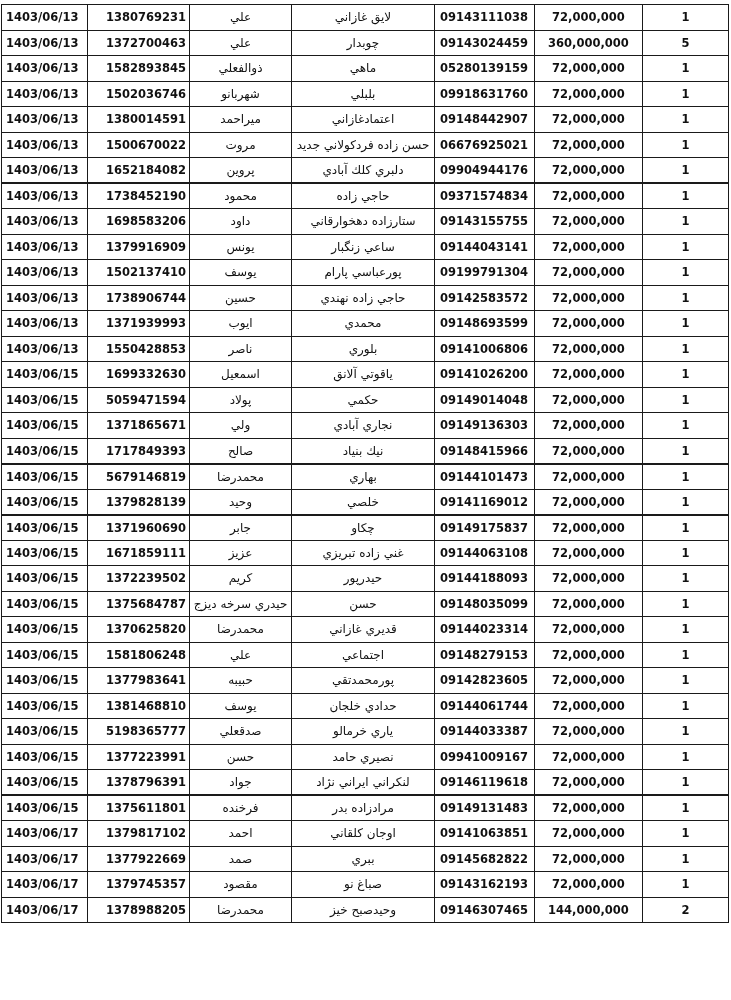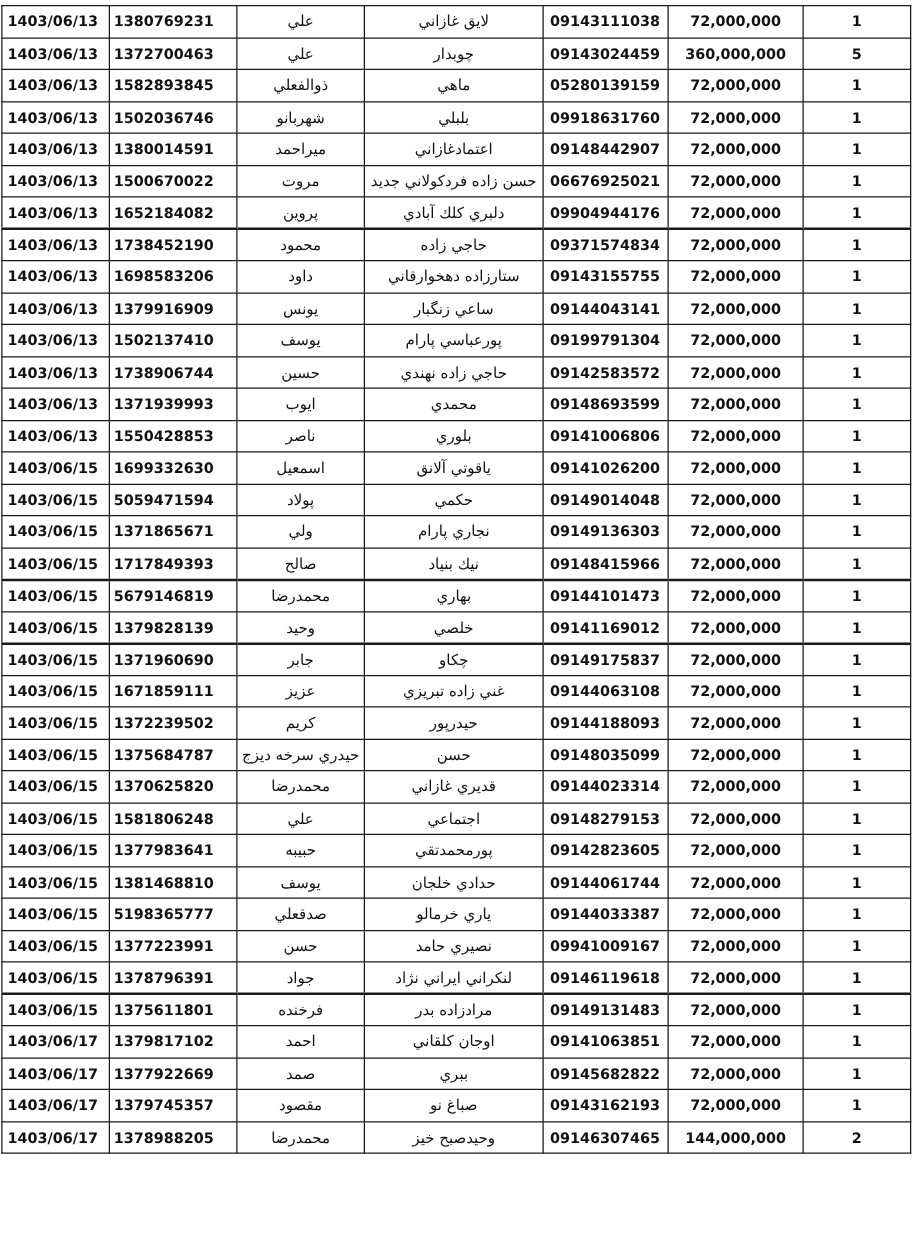--- a/index.html
+++ b/index.html
@@ -23,21 +23,21 @@
       overflow: hidden;
       box-sizing: border-box;
     }
     .sheet td.fa {
       font-family: "DejaVu Sans", sans-serif;
       font-weight: normal;
       font-size: 12px;
       direction: rtl;
     }
     .sheet td.date { text-align: left; padding-left: 4px; margin-left: 10px; }
-    .sheet td.nid { text-align: left; }
+    .sheet td.nid { text-align: right; }
     .sheet td.phone { text-align: left; padding-left: 5px; }
     .sheet td.amount { }
     .sheet td.count { text-align: center; }
     .sheet tr.thick td { border-top-width: 2.5px; }
   </style>
 </head>
 <body>
 
 <table class="sheet">
   <colgroup>
@@ -191,21 +191,21 @@
         <td class="fa">پولاد</td>
         <td class="fa">حكمي</td>
         <td class="phone">09149014048</td>
         <td class="amount">72,000,000</td>
         <td class="count">1</td>
       </tr>
       <tr>
         <td class="date">1403/06/15</td>
         <td class="nid">1371865671</td>
         <td class="fa">ولي</td>
-        <td class="fa">نجاري پارام</td>
+        <td class="fa">نجاري آبادي</td>
         <td class="phone">09149136303</td>
         <td class="amount">72,000,000</td>
         <td class="count">1</td>
       </tr>
       <tr>
         <td class="date">1403/06/15</td>
         <td class="nid">1717849393</td>
         <td class="fa">صالح</td>
         <td class="fa">نيك بنياد</td>
         <td class="phone">09148415966</td>

